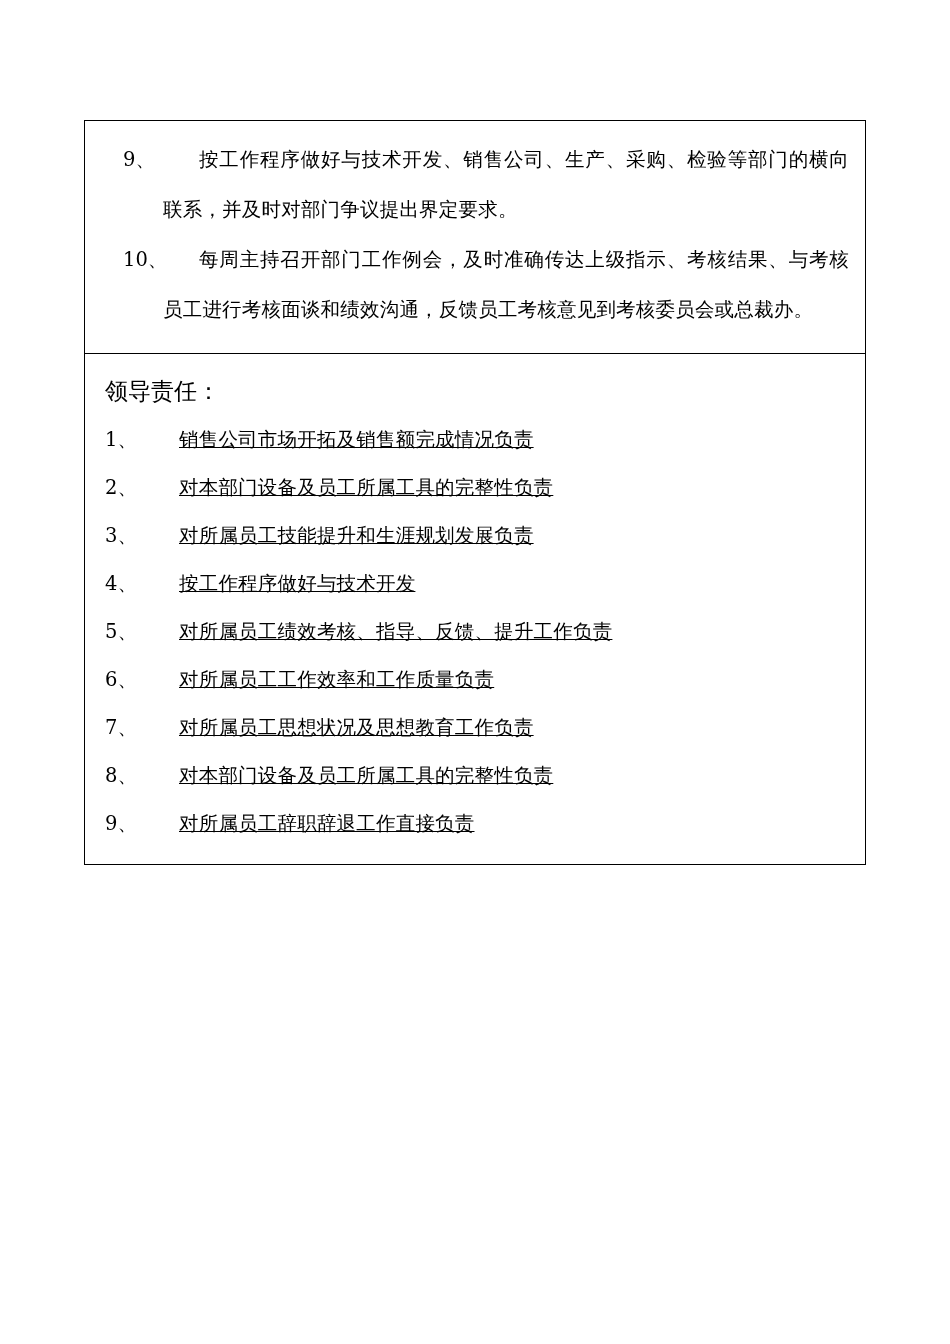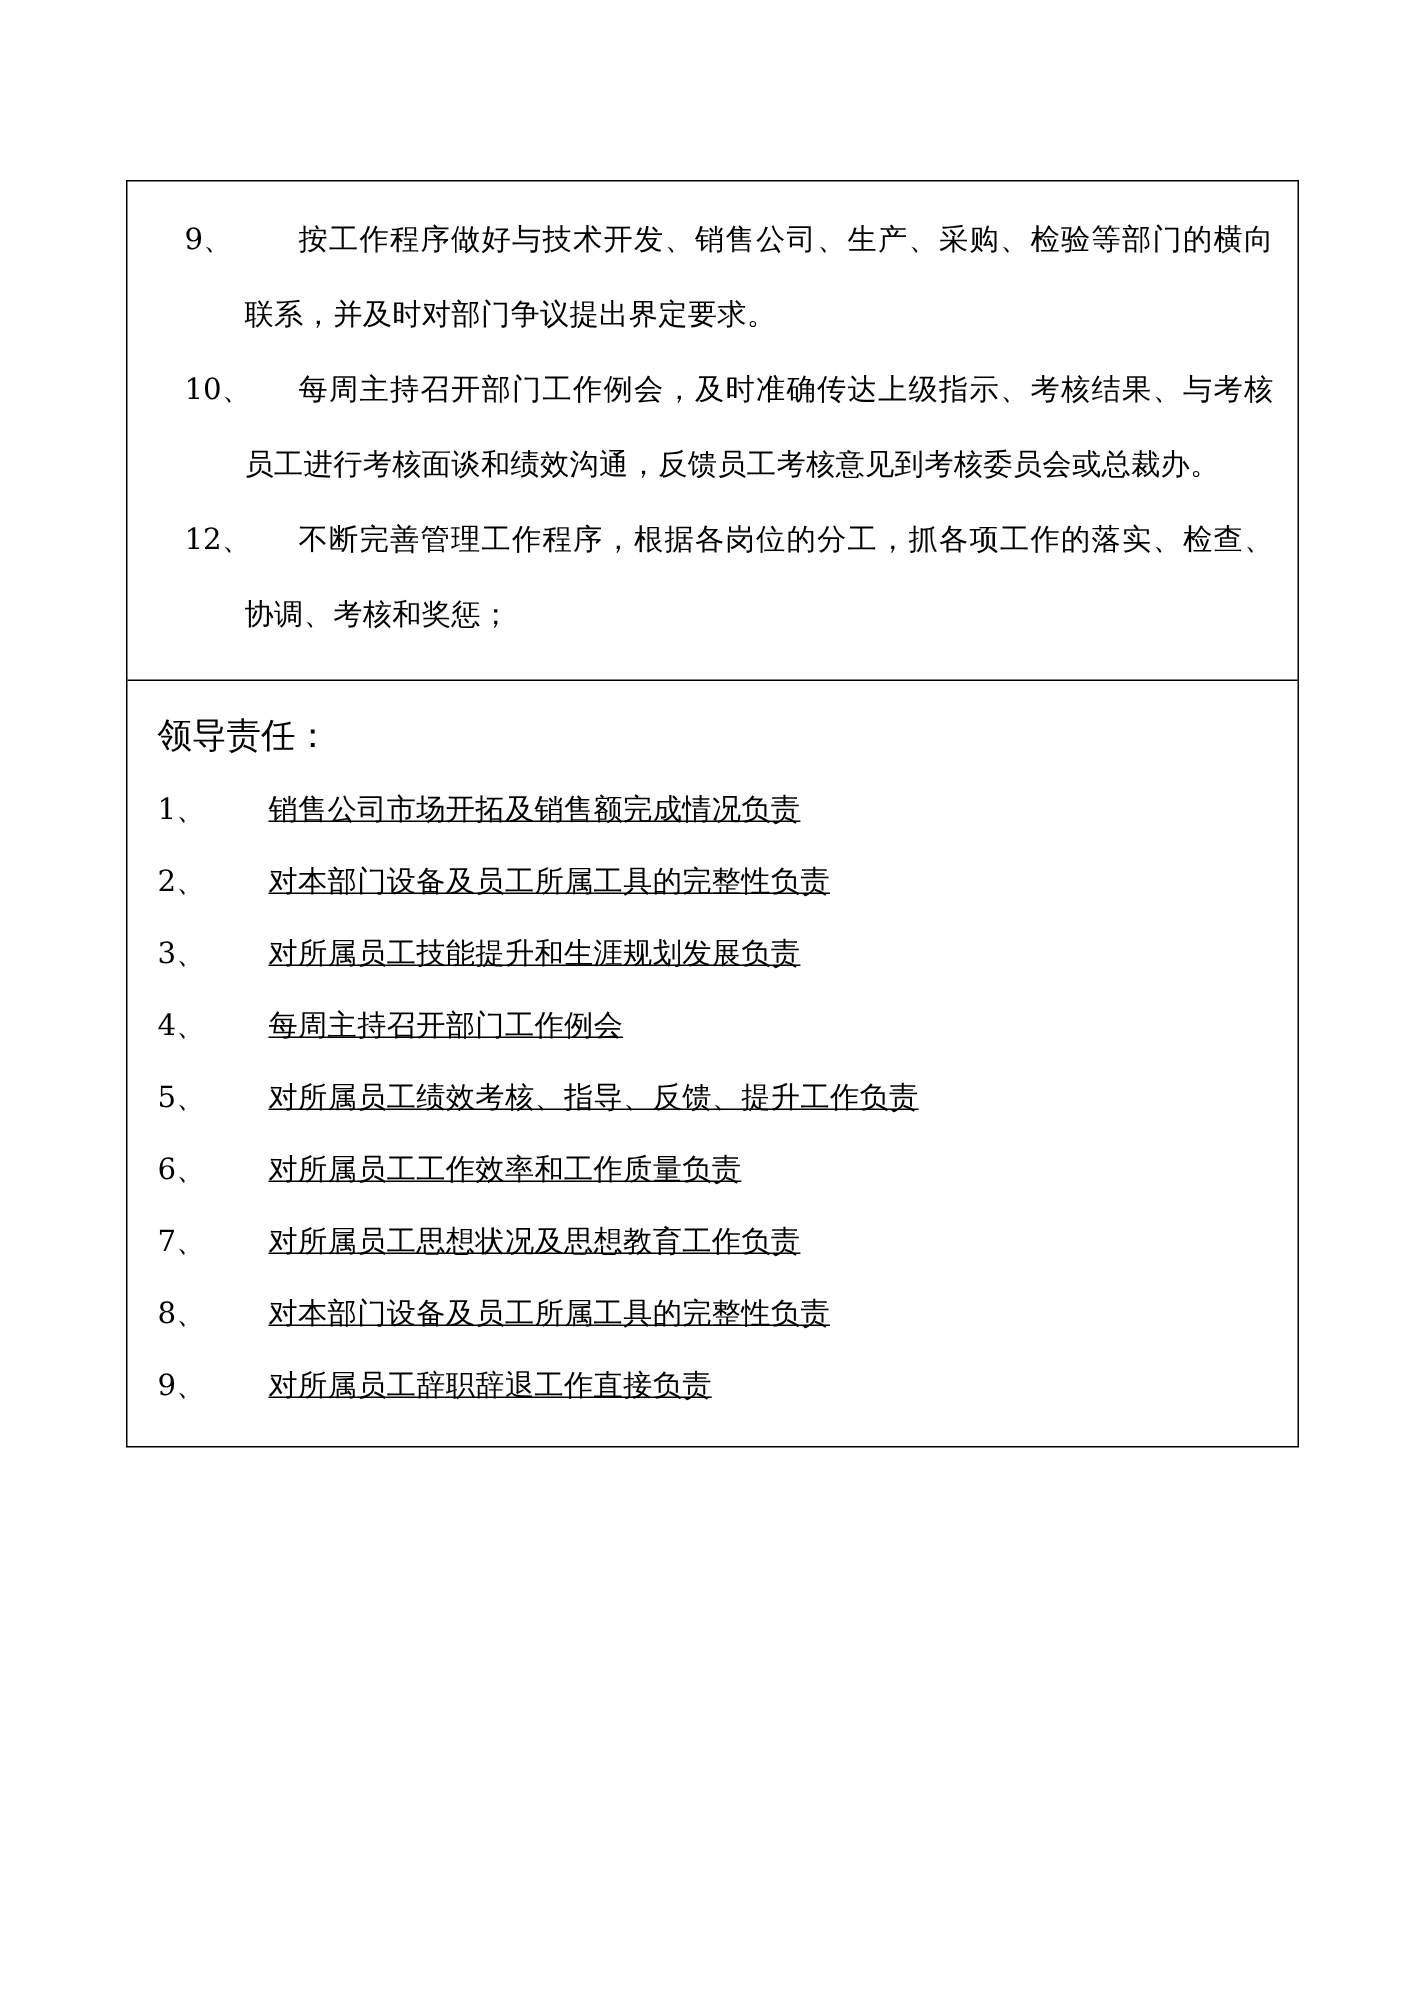--- a/index.html
+++ b/index.html
@@ -90,24 +90,20 @@
         <span class="num">9、</span>
         <span class="txt">按工作程序做好与技术开发、销售公司、生产、采购、检验等部门的横向联系，并及时对部门争议提出界定要求。</span>
       </div>
 
       <div class="num-item">
         <span class="num">10、</span>
         <span class="txt">每周主持召开部门工作例会，及时准确传达上级指示、考核结果、与考核员工进行考核面谈和绩效沟通，反馈员工考核意见到考核委员会或总裁办。</span>
       </div>
 
 
-      <div class="num-item">
-        <span class="num">12、</span>
-        <span class="txt">不断完善管理工作程序，根据各岗位的分工，抓各项工作的落实、检查、协调、考核和奖惩；</span>
-      </div>
 
 
     </div>
 
     <div class="section section-bottom">
 
       <div class="heading">领导责任：</div>
 
       <div class="num-item">
         <span class="num">1、</span>
@@ -119,21 +115,21 @@
         <span class="txt">对本部门设备及员工所属工具的完整性负责</span>
       </div>
 
       <div class="num-item">
         <span class="num">3、</span>
         <span class="txt">对所属员工技能提升和生涯规划发展负责</span>
       </div>
 
       <div class="num-item">
         <span class="num">4、</span>
-        <span class="txt">每周主持召开部门工作例会</span>
+        <span class="txt">按工作程序做好与技术开发</span>
       </div>
 
       <div class="num-item">
         <span class="num">5、</span>
         <span class="txt">对所属员工绩效考核、指导、反馈、提升工作负责</span>
       </div>
 
       <div class="num-item">
         <span class="num">6、</span>
         <span class="txt">对所属员工工作效率和工作质量负责</span>

